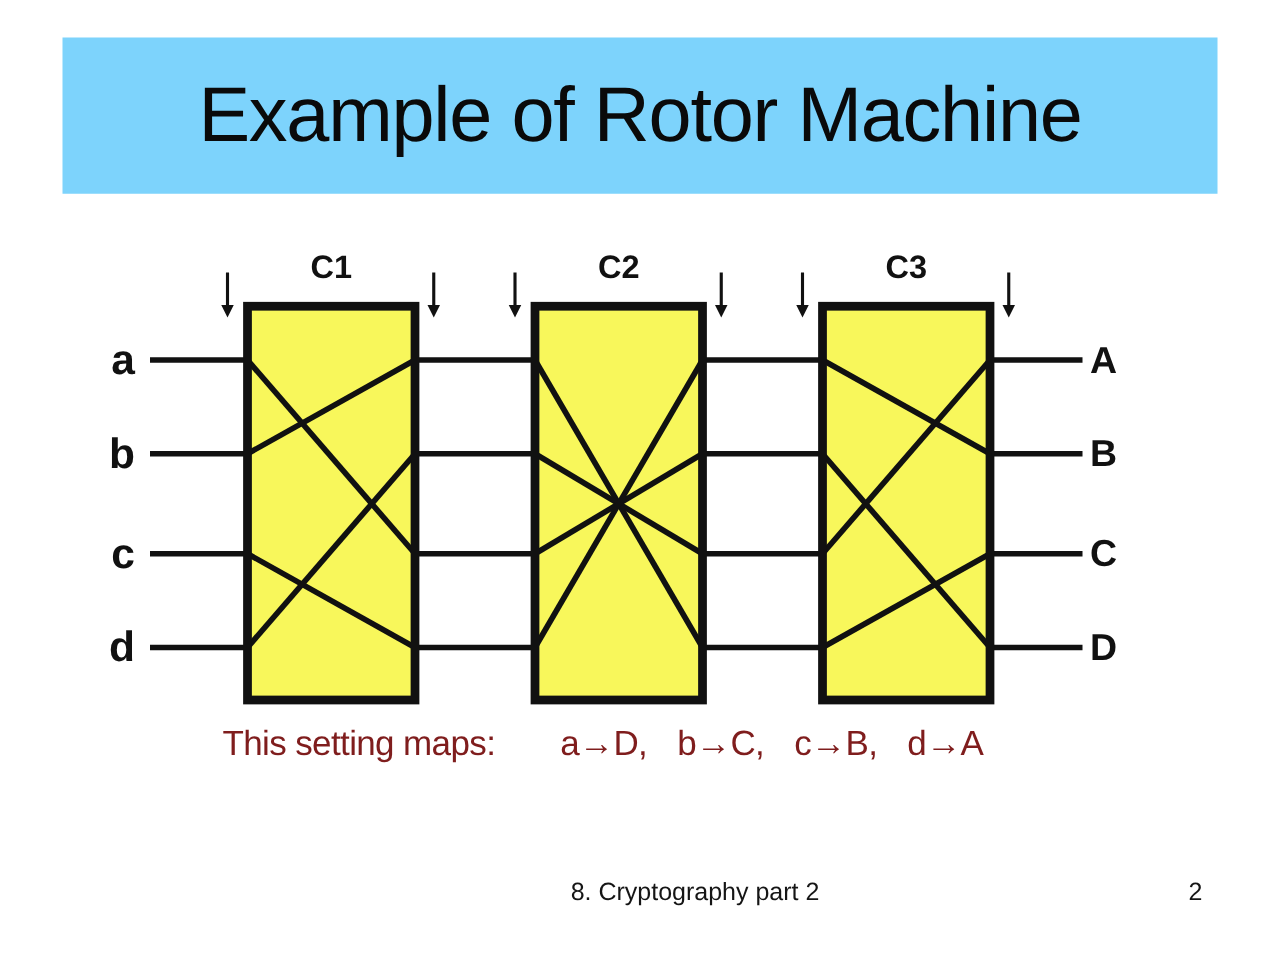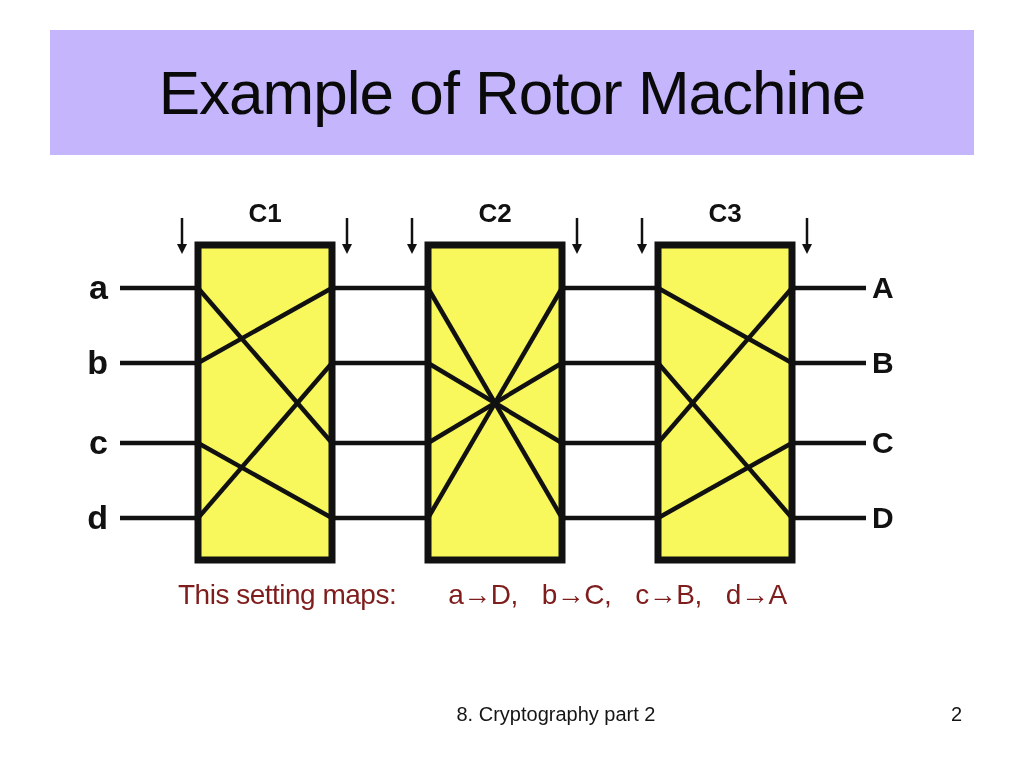--- a/index.html
+++ b/index.html
@@ -4,21 +4,21 @@
 <style>
   html,body{margin:0;padding:0;}
   body{
     width:1024px;height:768px;overflow:hidden;position:relative;
     background:#ffffff;
     font-family:"Liberation Sans", sans-serif;
     color:#111;
   }
   .title-bar{
     position:absolute;left:50px;top:30px;width:924px;height:125px;
-    background:#c4b5fd;
+    background:#7dd3fc;
     display:flex;align-items:center;justify-content:center;
   }
   .title-bar h1{
     margin:0;font-size:62px;font-weight:400;letter-spacing:-1px;color:#0a0a0a;
     white-space:nowrap;
   }
   #diagram{position:absolute;left:0;top:0;width:1024px;height:768px;}
   .caption{
     position:absolute;left:178px;top:579px;
     display:flex;align-items:baseline;column-gap:24px;

